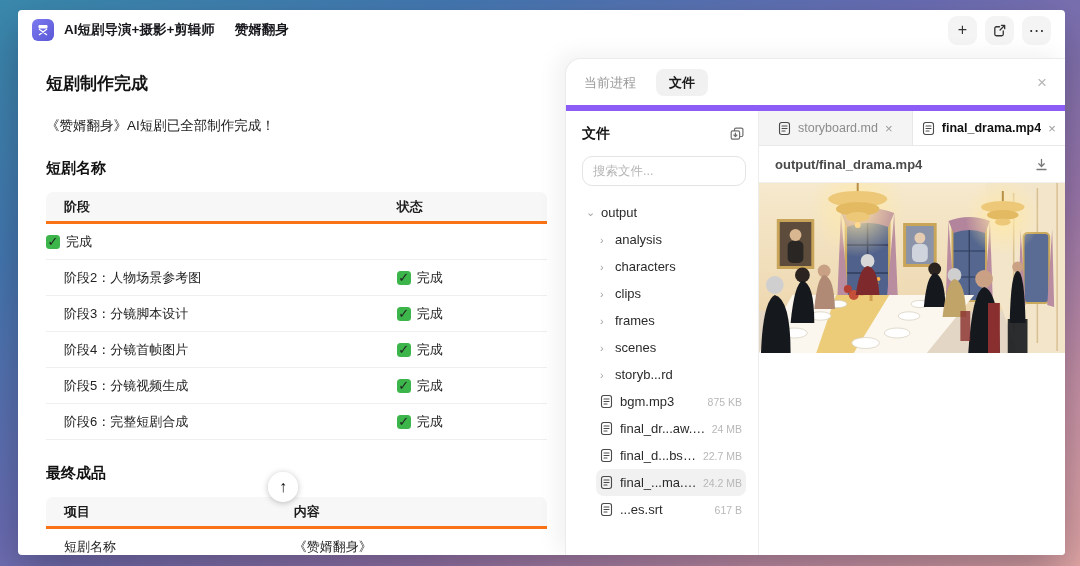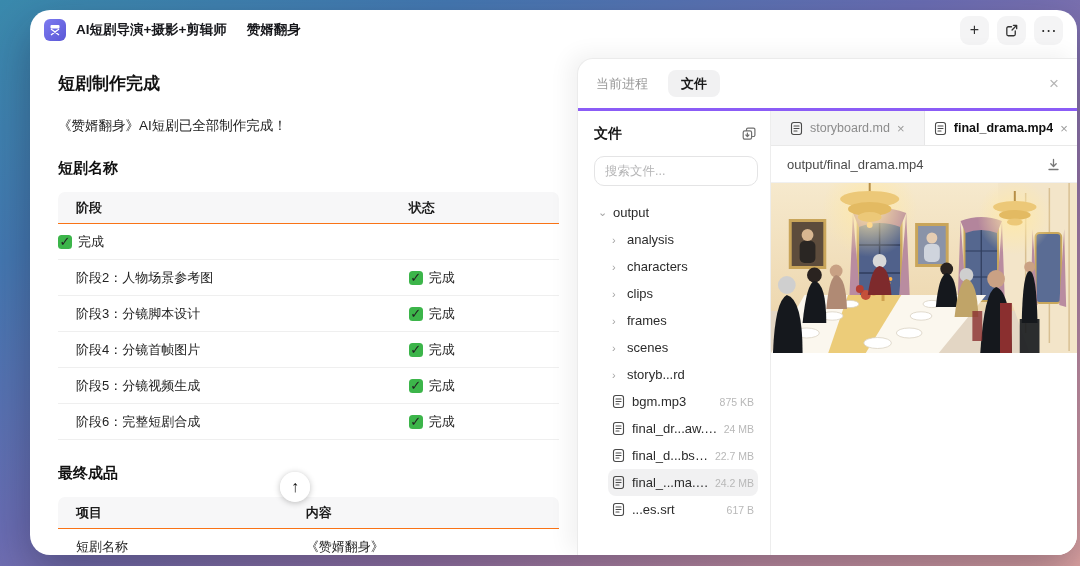--- a/index.html
+++ b/index.html
@@ -1,56 +1,56 @@
 <!DOCTYPE html>
 <html><head>
 <meta charset="utf-8">
 <style>
   * { margin:0; padding:0; box-sizing:border-box; }
   html,body { width:1080px; height:566px; overflow:hidden;
     font-family:"Liberation Sans","DejaVu Sans",sans-serif; }
   .bg { position:absolute; inset:0; width:1080px; height:566px;
     background:linear-gradient(150deg,#3a8aad 0%,#4478b1 22%,#6a6db3 45%,#9a77ab 68%,#c892a7 84%,#e4a8a6 100%); }
-  .window { position:absolute; left:30px; top:10px; width:1047px; height:545px;
-    background:#fff; border-radius:20px; overflow:hidden;
+  .window { position:absolute; left:18px; top:10px; width:1047px; height:545px;
+    background:#fff; border-radius:4px; overflow:hidden;
     box-shadow:0 18px 45px rgba(20,20,40,.35); }
 
   
   .topbar { height:40px; display:flex; align-items:center; padding:0 14px; }
   .app-icon { width:22px; height:22px; border-radius:6px; flex:0 0 auto;
     background:linear-gradient(135deg,#7d7bf0,#5a57d6); display:flex; align-items:center; justify-content:center; }
   .app-title { font-size:13.5px; font-weight:700; color:#17181c; margin-left:10px; }
   .app-session { font-size:13.5px; font-weight:700; color:#17181c; margin-left:20px; }
   .tb-spacer { flex:1; }
   .tb-btn { width:29px; height:29px; border-radius:9px; background:#f4f4f5; margin-left:8px;
     display:flex; align-items:center; justify-content:center; font-size:16px; color:#333; cursor:pointer; }
 
   
   .doc { position:absolute; left:0; top:40px; width:547px; bottom:0; padding:12px 18px 0 28px; overflow:hidden; }
   .doc h1 { font-size:17px; color:#121212; margin-top:10px; }
   .doc .intro { font-size:13.5px; color:#222; margin-top:22px; }
   .doc h2 { font-size:15px; color:#121212; margin-top:24px; }
   .dtable { margin-top:14px; width:100%; }
   .dt-head { display:flex; background:#f7f7f8; border-radius:7px 7px 0 0; height:32px; align-items:center;
-    border-bottom:1px solid #f97316; }
+    border-bottom:3px solid #f97316; }
   .dt-head span { font-size:13px; font-weight:700; color:#1c1c1c; }
   .dt-row { display:flex; height:36px; align-items:center; border-bottom:1px solid #efefef; }
   .dt-row span { font-size:13px; color:#222; }
   .c-stage { width:70%; padding-left:18px; }
   .c-status { width:30%; display:flex; align-items:center; gap:6px; }
   .c-item { width:44%; padding-left:18px; }
   .c-content { width:56%;margin-left:47px; }
   .check { width:14px; height:14px; border-radius:3.5px; background:#3cb54a; color:#fff; font-size:10px;
     display:inline-flex; align-items:center; justify-content:center; font-weight:700; flex:0 0 auto; }
 
   
   .panel { position:absolute; left:547px; top:48px; right:0; bottom:0; background:#fff;
     border:1px solid #ebebeb; border-right:none; border-bottom:none; border-top-left-radius:16px;
     box-shadow:-8px -4px 22px rgba(0,0,0,.06); display:flex; flex-direction:column; }
-  .panel-header { height:52px; display:flex; align-items:center; padding:0 18px; border-bottom:3px solid #8b5cf6; flex:0 0 auto; }
+  .panel-header { height:52px; display:flex; align-items:center; padding:0 18px; border-bottom:6px solid #8b5cf6; flex:0 0 auto; }
   .ph-tab { font-size:13px; color:#9a9a9a; margin-right:20px; cursor:pointer; }
   .ph-tab.active { background:#f1f1f2; color:#1a1a1a; font-weight:600; border-radius:8px;
     padding:6px 13px; margin-right:0; }
   .ph-spacer { flex:1; }
   .ph-close { font-size:17px; color:#b5b5b5; cursor:pointer; line-height:1; }
   .panel-body { flex:1; display:flex; min-height:0; }
 
   
   .tree-col { width:193px; flex:0 0 auto; border-right:1px solid #ededed; padding:14px 12px 0 16px;
     display:flex; flex-direction:column; }
@@ -72,21 +72,21 @@
   
   .preview-col { flex:1; display:flex; flex-direction:column; min-width:0; }
   .ptabs { height:35px; display:flex; background:#f4f4f5; border-bottom:1px solid #e9e9e9; flex:0 0 auto; }
   .ptab { flex:1; display:flex; align-items:center; justify-content:center; gap:7px;
     font-size:12.5px; color:#8c8c8c; border-right:1px solid #e7e7e8; cursor:pointer; padding:0 8px; min-width:0; }
   .ptab:last-child { border-right:none; }
   .ptab.active { background:#fff; color:#111; font-weight:700; }
   .ptab .x { color:#9b9b9b; font-weight:400; font-size:13px; }
   .ptab .lbl { white-space:nowrap; overflow:hidden; text-overflow:ellipsis; }
   .path-row { height:37px; display:flex; align-items:center; padding:0 16px; border-bottom:1px solid #f0f0f0;
-    font-size:13px; color:#4a4a4a; flex:0 0 auto; }
+    font-size:13px; color:#4a4a4a; flex:0 0 auto;font-weight:bold; }
   .path-row .path-text { flex:1; white-space:nowrap; overflow:hidden; text-overflow:ellipsis; }
   .media { height:170px; flex:0 0 auto; position:relative; overflow:hidden; background:#efe0c2; }
   .media svg { display:block; width:100%; height:100%; }
 
   
   .cursor-badge { position:absolute; left:268px; top:472px; width:30px; height:30px; border-radius:50%;
     background:rgba(255,255,255,.95); box-shadow:0 1px 6px rgba(0,0,0,.25);
     display:flex; align-items:center; justify-content:center; font-size:16px; color:#111; z-index:5; }
 </style>
 </head>

